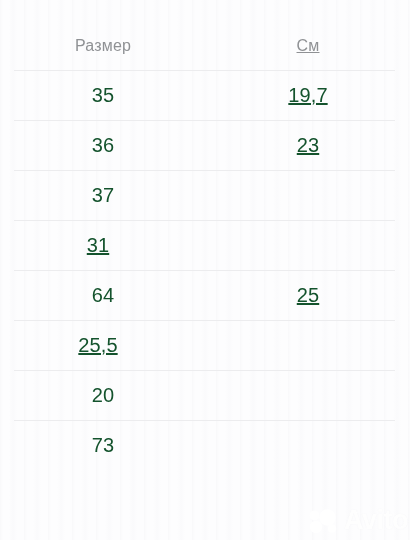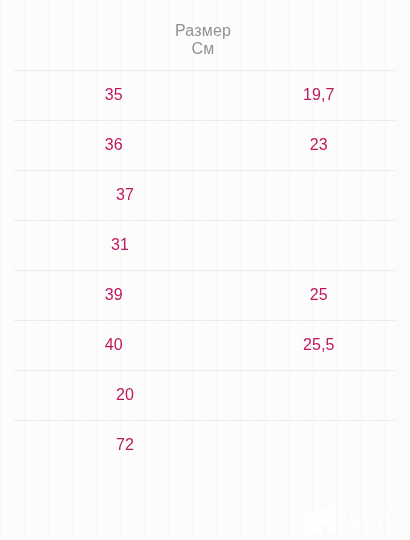--- a/index.html
+++ b/index.html
@@ -66,53 +66,52 @@
     position: absolute;
     left: 14px;
     right: 15px;
     top: 0;
     height: 1px;
     background: #ececee;
   }
 
   .head-row {
     height: 48px;
-    flex-direction: column;
   }
 
   .cell {
     text-align: center;
     white-space: nowrap;
   }
 
   .col-size {
     width: 210px;
     padding-right: 4px;
     box-sizing: border-box;
   }
 
   .col-cm {
     width: 200px;
     padding-right: 4px;
     box-sizing: border-box;
+    text-decoration: underline;
   }
 
   .head-cell {
     font-size: 16px;
     color: #8f9194;
     font-weight: 400;
     letter-spacing: .2px;
   }
 
   .data-cell {
-    font-size: 16px;
-    color: #be185d;
+    font-size: 20px;
+    color: #14532d;
     font-weight: 400;
     letter-spacing: .1px;
-    margin-left: 22px;
   }
 
   
   .watermark {
     position: absolute;
     right: 2px;
     bottom: 6px;
     display: flex;
     align-items: center;
     gap: 2px;
@@ -159,35 +158,34 @@
     <div class="row ruled">
       <div class="cell col-size data-cell">37</div>
     </div>
 
     <div class="row ruled">
       <div class="cell col-cm data-cell">31</div>
     </div>
 
 
     <div class="row ruled">
-      <div class="cell col-size data-cell">39</div>
+      <div class="cell col-size data-cell">64</div>
       <div class="cell col-cm data-cell">25</div>
     </div>
 
     <div class="row ruled">
-      <div class="cell col-size data-cell">40</div>
       <div class="cell col-cm data-cell">25,5</div>
     </div>
 
     <div class="row ruled">
       <div class="cell col-size data-cell">20</div>
     </div>
 
     <div class="row ruled">
-      <div class="cell col-size data-cell">72</div>
+      <div class="cell col-size data-cell">73</div>
     </div>
 
   </div>
 
   <div class="watermark">
     <svg class="wm-mark" viewBox="0 0 34 26" aria-hidden="true">
       <circle cx="19.5" cy="9.5" r="8.2" fill="#ffffff" opacity="0.96"></circle>
       <circle cx="6.5" cy="7.5" r="5.0" fill="#ffffff" opacity="0.92"></circle>
       <circle cx="8.0" cy="19.0" r="6.2" fill="#ffffff" opacity="0.92"></circle>
       <circle cx="24.0" cy="20.5" r="4.2" fill="#ffffff" opacity="0.92"></circle>

